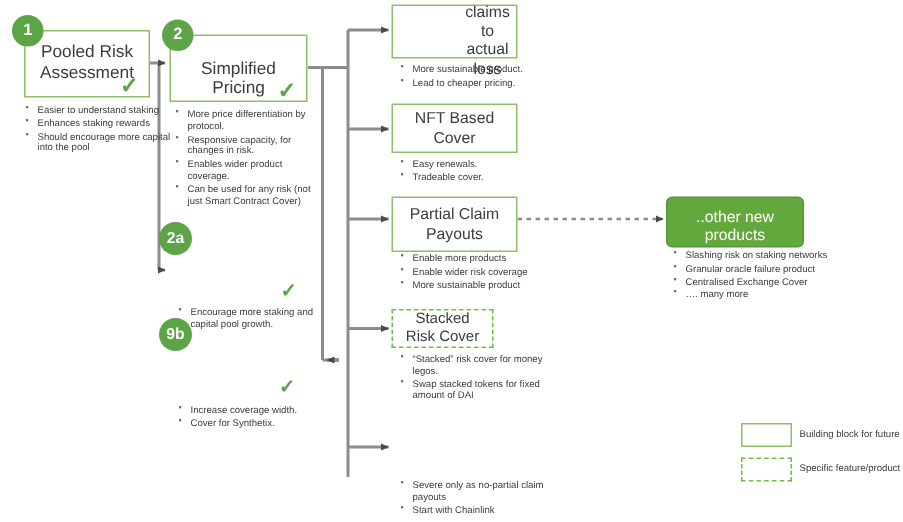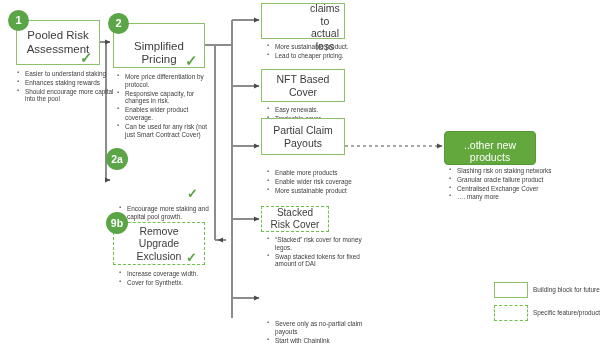--- a/index.html
+++ b/index.html
@@ -148,23 +148,20 @@
     <li>Enables wider product coverage.</li>
     <li>Can be used for any risk (not just Smart Contract Cover)</li>
   </ul>
 
   <div class="numcircle" style="left:106px;top:148px;width:22px;height:22px;font-size:10.5px;">2a</div>
   <div class="check" style="left:187px;top:187px;font-size:13px;">✓</div>
   <ul class="bullets" style="left:118px;top:205px;width:92px;font-size:6.4px;">
     <li>Encourage more staking and capital pool growth.</li>
   </ul>
 
-  <div class="box dashed" style="left:113px;top:222px;width:92px;height:43px;font-size:10.5px;">
-    <span class="boxtext">Remove Upgrade Exclusion</span>
-  </div>
   <div class="numcircle" style="left:106px;top:212px;width:22px;height:22px;font-size:10.5px;">9b</div>
   <div class="check" style="left:186px;top:251px;font-size:13px;">✓</div>
   <ul class="bullets" style="left:118px;top:270px;width:95px;font-size:6.4px;">
     <li>Increase coverage width.</li>
     <li>Cover for Synthetix.</li>
   </ul>
 
   <div class="box solid" style="left:261px;top:3px;width:84px;height:36px;font-size:10.5px;padding-left:44px;">
     <span class="boxtext">Link claims to actual loss</span>
   </div>
@@ -174,21 +171,21 @@
   </ul>
 
   <div class="box solid" style="left:261px;top:69px;width:84px;height:33px;font-size:10.5px;">
     <span class="boxtext">NFT Based Cover</span>
   </div>
   <ul class="bullets" style="left:266px;top:106px;width:92px;font-size:6.4px;">
     <li>Easy renewals.</li>
     <li>Tradeable cover.</li>
   </ul>
 
-  <div class="box solid" style="left:261px;top:118px;width:84px;height:37px;font-size:10.5px;">
+  <div class="box solid" style="left:261px;top:131px;width:84px;height:37px;font-size:10.5px;">
     <span class="boxtext">Partial Claim Payouts</span>
   </div>
   <ul class="bullets" style="left:266px;top:169px;width:95px;font-size:6.4px;">
     <li>Enable more products</li>
     <li>Enable wider risk coverage</li>
     <li>More sustainable product</li>
   </ul>
 
   <div class="box dashed" style="left:261px;top:206px;width:68px;height:26px;font-size:10px;">
     <span class="boxtext">Stacked Risk Cover</span>

